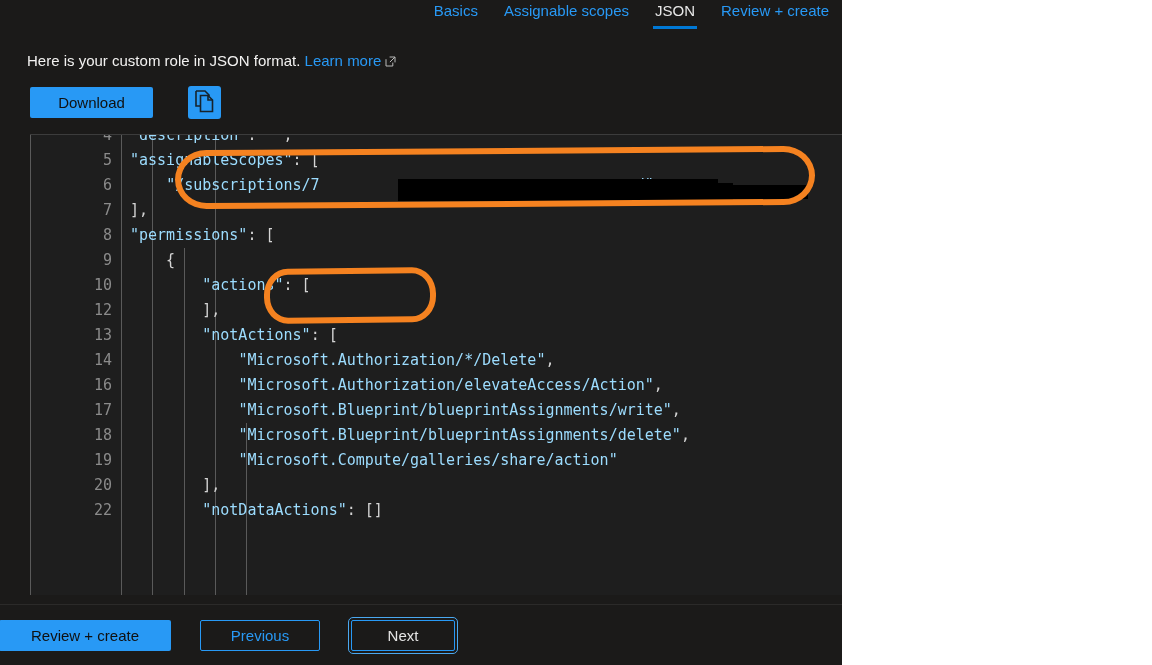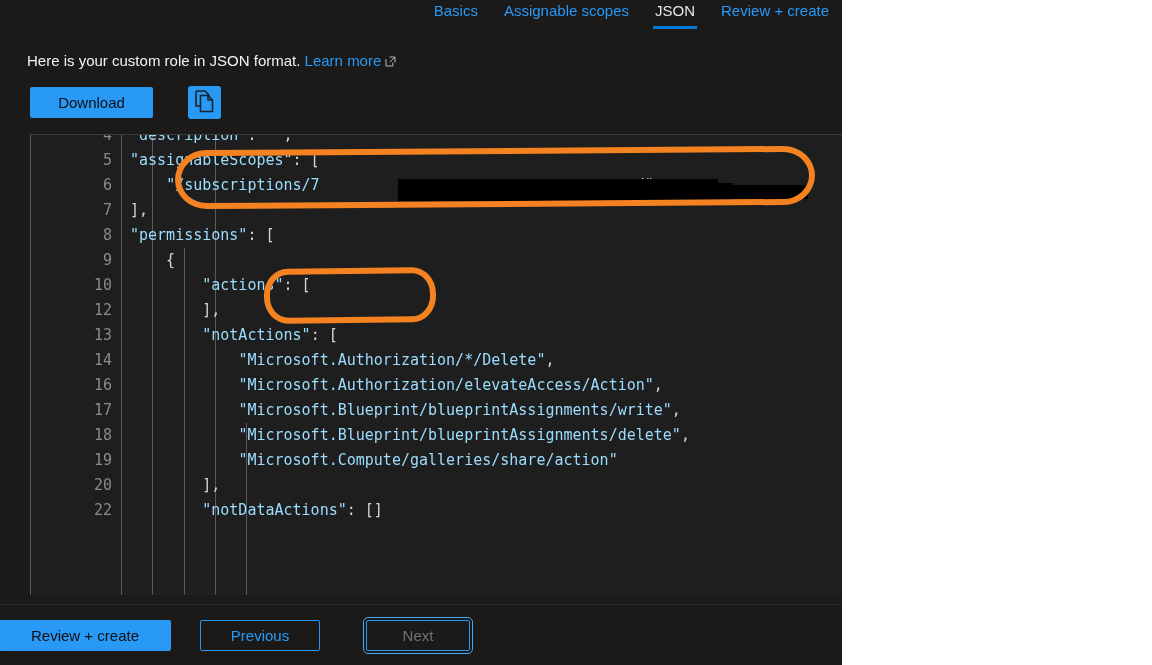--- a/index.html
+++ b/index.html
@@ -202,25 +202,24 @@
     left: 200px;
     width: 120px;
     background: transparent;
     color: #2899f5;
     border: 1px solid #2899f5;
   }
   .btn-focus {
     left: 351px;
     width: 104px;
     background: transparent;
-    color: #737373;
+    color: #e5e5e5;
     border: 1px solid #2899f5;
     outline: 1px solid #4aa8f0;
     outline-offset: 2px;
-    margin-left: 15px;
   }
 </style>
 </head>
 <body>
 
 <div id="root">
   <div class="panel">
 
     <div class="tabbar">
       <div class="tab">Basics</div>

